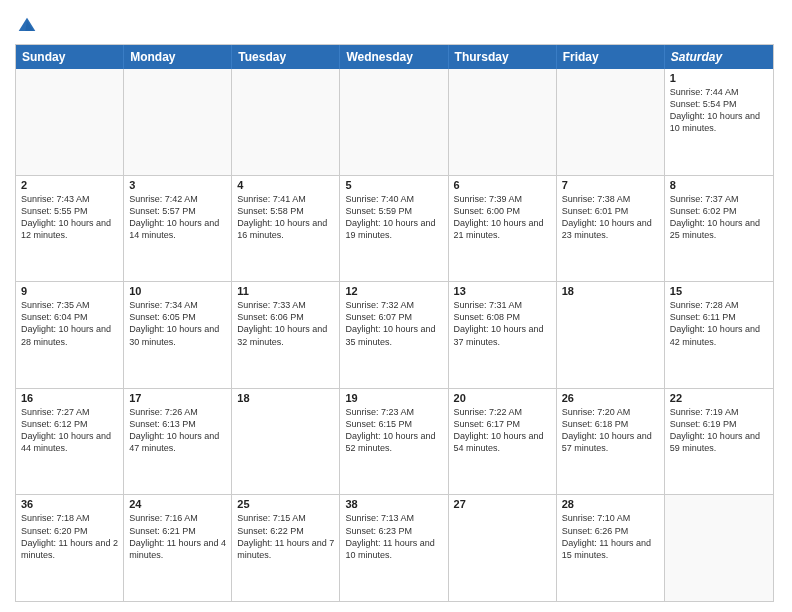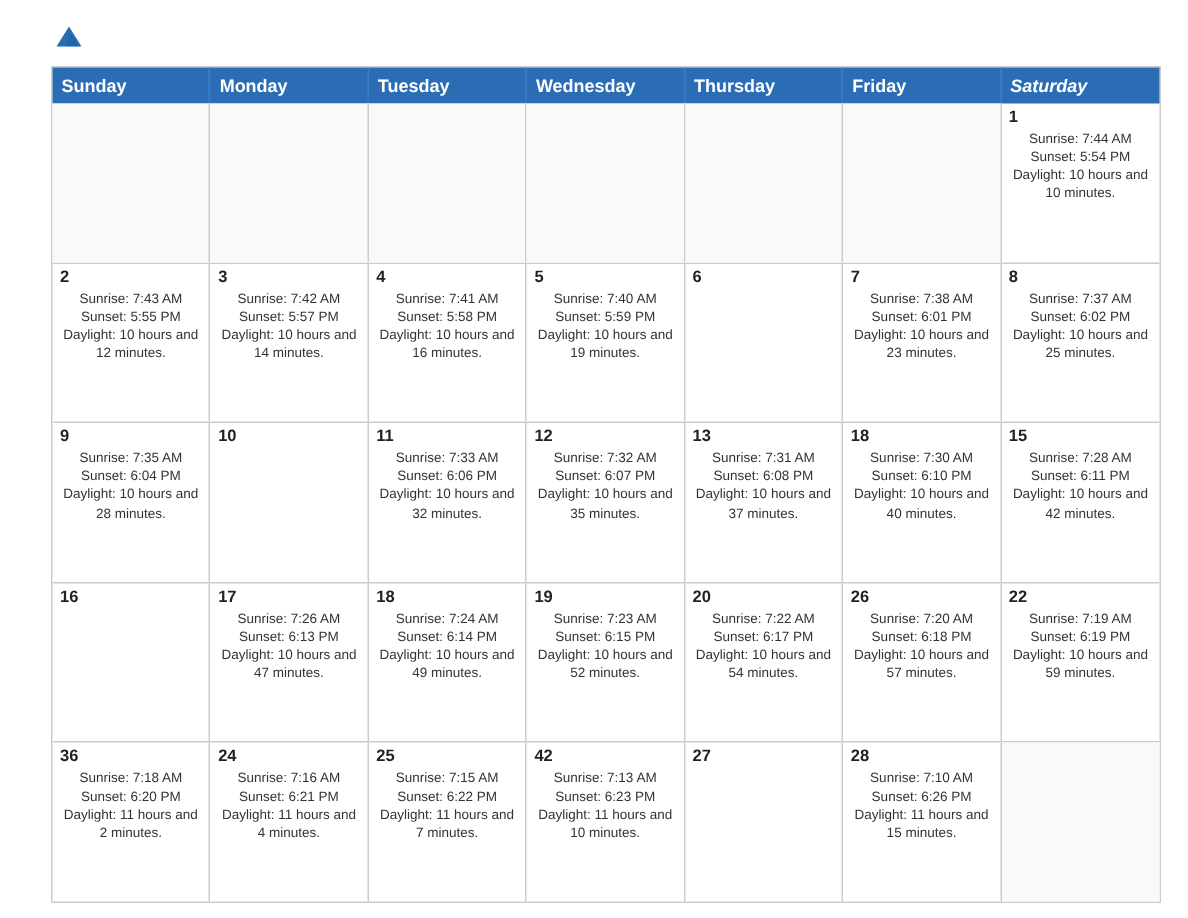--- a/index.html
+++ b/index.html
@@ -6,21 +6,21 @@
     body {
       font-family: Arial, sans-serif;
       background: #fff;
       width: 792px;
       height: 612px;
       overflow: hidden;
     }
     .page {
       width: 792px;
       height: 612px;
-      padding: 16px 18px 10px 34px;
+      padding: 16px 18px 10px 15px;
       display: flex;
       flex-direction: column;
     }
     .header {
       display: flex;
       justify-content: space-between;
       align-items: flex-start;
       margin-bottom: 8px;
     }
     .logo {
@@ -109,21 +109,20 @@
     .day-num {
       font-size: 11px;
       font-weight: bold;
       color: #222;
       margin-bottom: 2px;
     }
     .day-info {
       font-size: 9px;
       color: #333;
       line-height: 1.35;
-      text-align: center;
     }
   </style>
 </head>
 <body>
 
 <div class="page">
   <div class="header">
     <div class="logo">
       <div class="logo-text">
         <span class="logo-general"></span>
@@ -175,70 +174,71 @@
           <div class="cal-cell">
             <div class="day-num">4</div>
             <div class="day-info">Sunrise: 7:41 AM<br>Sunset: 5:58 PM<br>Daylight: 10 hours and 16 minutes.</div>
           </div>
           <div class="cal-cell">
             <div class="day-num">5</div>
             <div class="day-info">Sunrise: 7:40 AM<br>Sunset: 5:59 PM<br>Daylight: 10 hours and 19 minutes.</div>
           </div>
           <div class="cal-cell">
             <div class="day-num">6</div>
+            <div class="day-info">Sunrise: 7:39 AM<br>Sunset: 6:00 PM<br>Daylight: 10 hours and 21 minutes.</div>
           </div>
           <div class="cal-cell">
             <div class="day-num">7</div>
             <div class="day-info">Sunrise: 7:38 AM<br>Sunset: 6:01 PM<br>Daylight: 10 hours and 23 minutes.</div>
           </div>
           <div class="cal-cell">
             <div class="day-num">8</div>
             <div class="day-info">Sunrise: 7:37 AM<br>Sunset: 6:02 PM<br>Daylight: 10 hours and 25 minutes.</div>
           </div>
         </div>
         <div class="cal-row">
           <div class="cal-cell">
             <div class="day-num">9</div>
             <div class="day-info">Sunrise: 7:35 AM<br>Sunset: 6:04 PM<br>Daylight: 10 hours and 28 minutes.</div>
           </div>
           <div class="cal-cell">
             <div class="day-num">10</div>
+            <div class="day-info">Sunrise: 7:34 AM<br>Sunset: 6:05 PM<br>Daylight: 10 hours and 30 minutes.</div>
           </div>
           <div class="cal-cell">
             <div class="day-num">11</div>
             <div class="day-info">Sunrise: 7:33 AM<br>Sunset: 6:06 PM<br>Daylight: 10 hours and 32 minutes.</div>
           </div>
           <div class="cal-cell">
             <div class="day-num">12</div>
             <div class="day-info">Sunrise: 7:32 AM<br>Sunset: 6:07 PM<br>Daylight: 10 hours and 35 minutes.</div>
           </div>
           <div class="cal-cell">
             <div class="day-num">13</div>
             <div class="day-info">Sunrise: 7:31 AM<br>Sunset: 6:08 PM<br>Daylight: 10 hours and 37 minutes.</div>
           </div>
           <div class="cal-cell">
             <div class="day-num">18</div>
-            <div class="day-info">Sunrise: 7:30 AM<br>Sunset: 6:10 PM<br>Daylight: 10 hours and 40 minutes.</div>
           </div>
           <div class="cal-cell">
             <div class="day-num">15</div>
             <div class="day-info">Sunrise: 7:28 AM<br>Sunset: 6:11 PM<br>Daylight: 10 hours and 42 minutes.</div>
           </div>
         </div>
         <div class="cal-row">
           <div class="cal-cell">
             <div class="day-num">16</div>
+            <div class="day-info">Sunrise: 7:27 AM<br>Sunset: 6:12 PM<br>Daylight: 10 hours and 44 minutes.</div>
           </div>
           <div class="cal-cell">
             <div class="day-num">17</div>
             <div class="day-info">Sunrise: 7:26 AM<br>Sunset: 6:13 PM<br>Daylight: 10 hours and 47 minutes.</div>
           </div>
           <div class="cal-cell">
             <div class="day-num">18</div>
-            <div class="day-info">Sunrise: 7:24 AM<br>Sunset: 6:14 PM<br>Daylight: 10 hours and 49 minutes.</div>
           </div>
           <div class="cal-cell">
             <div class="day-num">19</div>
             <div class="day-info">Sunrise: 7:23 AM<br>Sunset: 6:15 PM<br>Daylight: 10 hours and 52 minutes.</div>
           </div>
           <div class="cal-cell">
             <div class="day-num">20</div>
             <div class="day-info">Sunrise: 7:22 AM<br>Sunset: 6:17 PM<br>Daylight: 10 hours and 54 minutes.</div>
           </div>
           <div class="cal-cell">
@@ -257,21 +257,21 @@
           </div>
           <div class="cal-cell">
             <div class="day-num">24</div>
             <div class="day-info">Sunrise: 7:16 AM<br>Sunset: 6:21 PM<br>Daylight: 11 hours and 4 minutes.</div>
           </div>
           <div class="cal-cell">
             <div class="day-num">25</div>
             <div class="day-info">Sunrise: 7:15 AM<br>Sunset: 6:22 PM<br>Daylight: 11 hours and 7 minutes.</div>
           </div>
           <div class="cal-cell">
-            <div class="day-num">42</div>
+            <div class="day-num">38</div>
             <div class="day-info">Sunrise: 7:13 AM<br>Sunset: 6:23 PM<br>Daylight: 11 hours and 10 minutes.</div>
           </div>
           <div class="cal-cell">
             <div class="day-num">27</div>
           </div>
           <div class="cal-cell">
             <div class="day-num">28</div>
             <div class="day-info">Sunrise: 7:10 AM<br>Sunset: 6:26 PM<br>Daylight: 11 hours and 15 minutes.</div>
           </div>
           <div class="cal-cell empty"></div>

